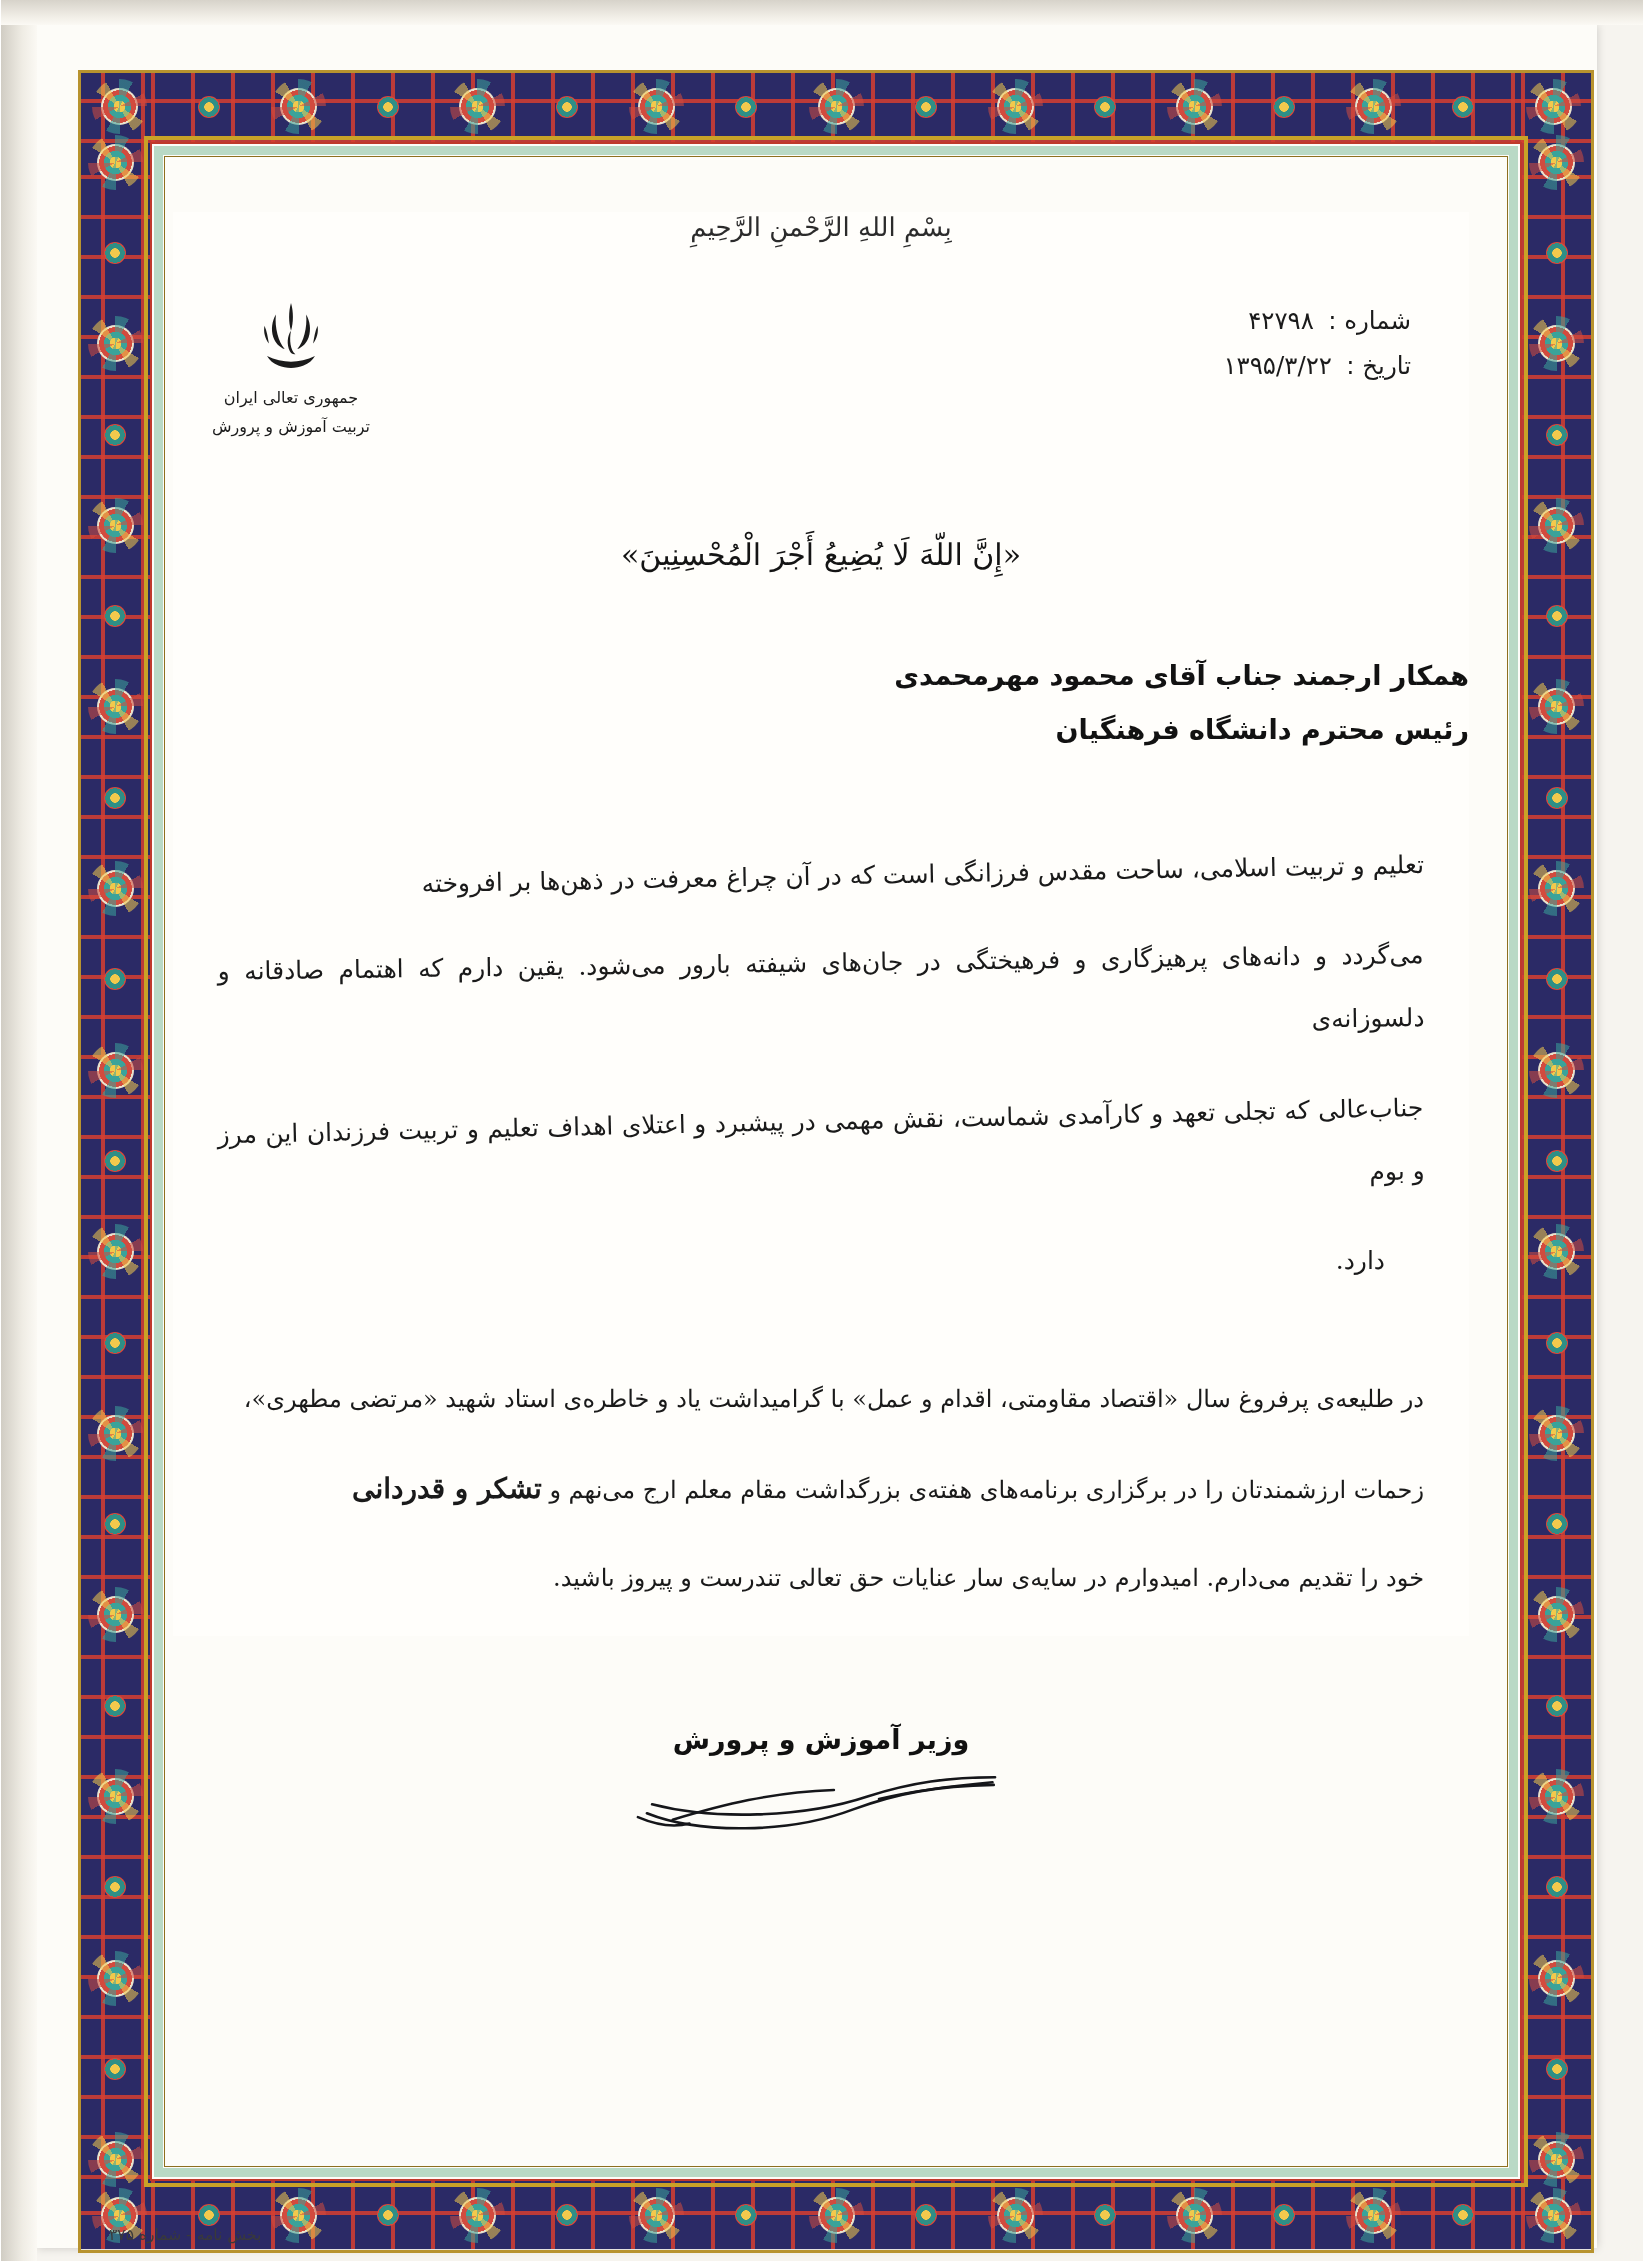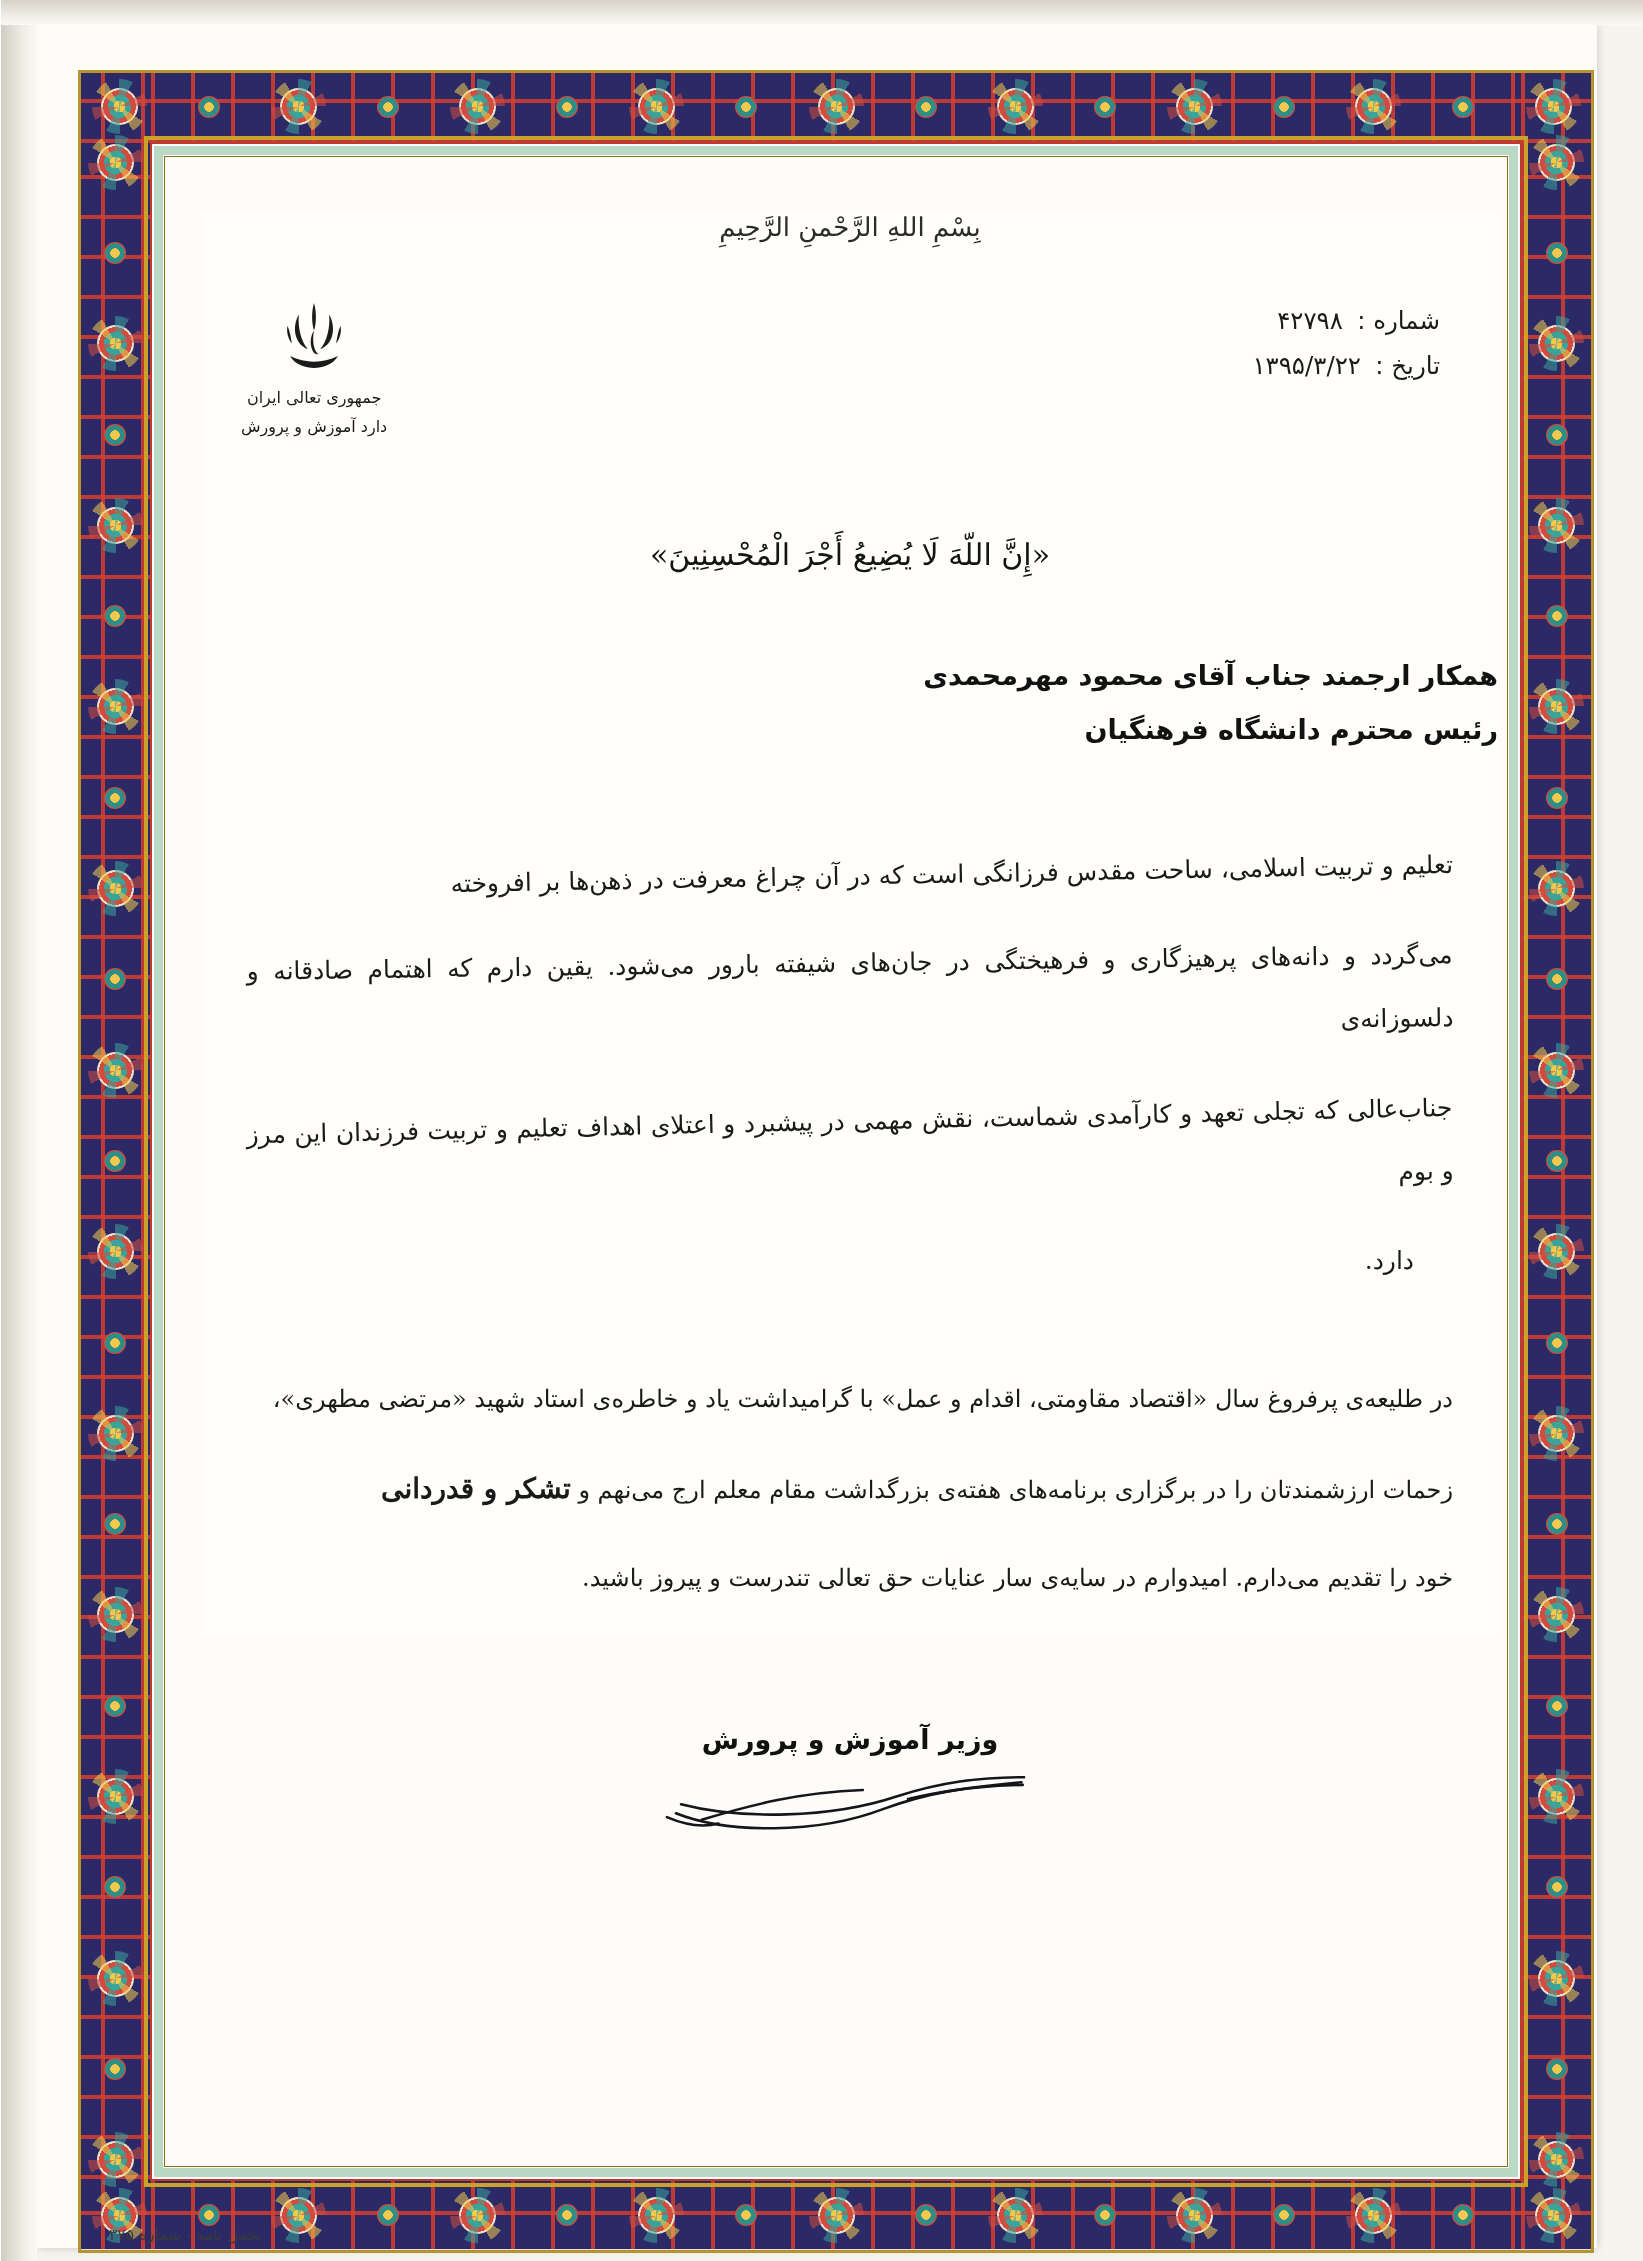--- a/index.html
+++ b/index.html
@@ -137,21 +137,21 @@
     border-radius: 50%;
     background:
       radial-gradient(circle at 50% 50%, #f2c94c 0 30%, rgba(0,0,0,0) 31%),
       radial-gradient(circle at 50% 50%, #2f8f86 32% 62%, rgba(0,0,0,0) 63%),
       radial-gradient(circle at 50% 50%, #d24b3e 64% 100%);
   }
 
   
   .content {
     position: absolute;
-    left: 55px;
+    left: 26px;
     top: 45px;
     width: 1516px;
     height: 1620px;
     box-sizing: border-box;
     padding: 97px 110px 99px 110px;
   }
   .sheet {
     position: relative;
     width: 100%;
     height: 100%;
@@ -470,21 +470,21 @@
                   <path d="M60 52 c-6 8 -7 22 -2 32 c2 4 6 6 9 5 c-8 -6 -10 -22 -7 -37 z"></path>
                   <path d="M36 26 c-6 10 -8 24 -4 36 c3 9 10 16 18 19 c-10 -12 -16 -34 -14 -55 z"></path>
                   <path d="M84 26 c6 10 8 24 4 36 c-3 9 -10 16 -18 19 c10 -12 16 -34 14 -55 z"></path>
                   <path d="M18 44 c-2 10 1 21 7 28 c-2 -10 -3 -19 -7 -28 z"></path>
                   <path d="M102 44 c2 10 -1 21 -7 28 c2 -10 3 -19 7 -28 z"></path>
                   <path d="M22 92 c12 6 26 9 38 9 c12 0 26 -3 38 -9 c-4 7 -10 12 -18 15 c-12 5 -28 5 -40 0 c-8 -3 -14 -8 -18 -15 z"></path>
                 </g>
               </svg>
             </div>
             <div class="emblem-cap">جمهوری تعالی ایران</div>
-            <div class="emblem-cap2">دارد آموزش و پرورش</div>
+            <div class="emblem-cap2">تربیت آموزش و پرورش</div>
           </div>
 
         </div>
 
         <div class="verse">«إِنَّ اللّهَ لَا يُضِيعُ أَجْرَ الْمُحْسِنِينَ»</div>
 
         <div class="addressee">
           <div>همکار ارجمند جناب آقای محمود مهرمحمدی</div>
           <div>رئیس محترم دانشگاه فرهنگیان</div>
         </div>

